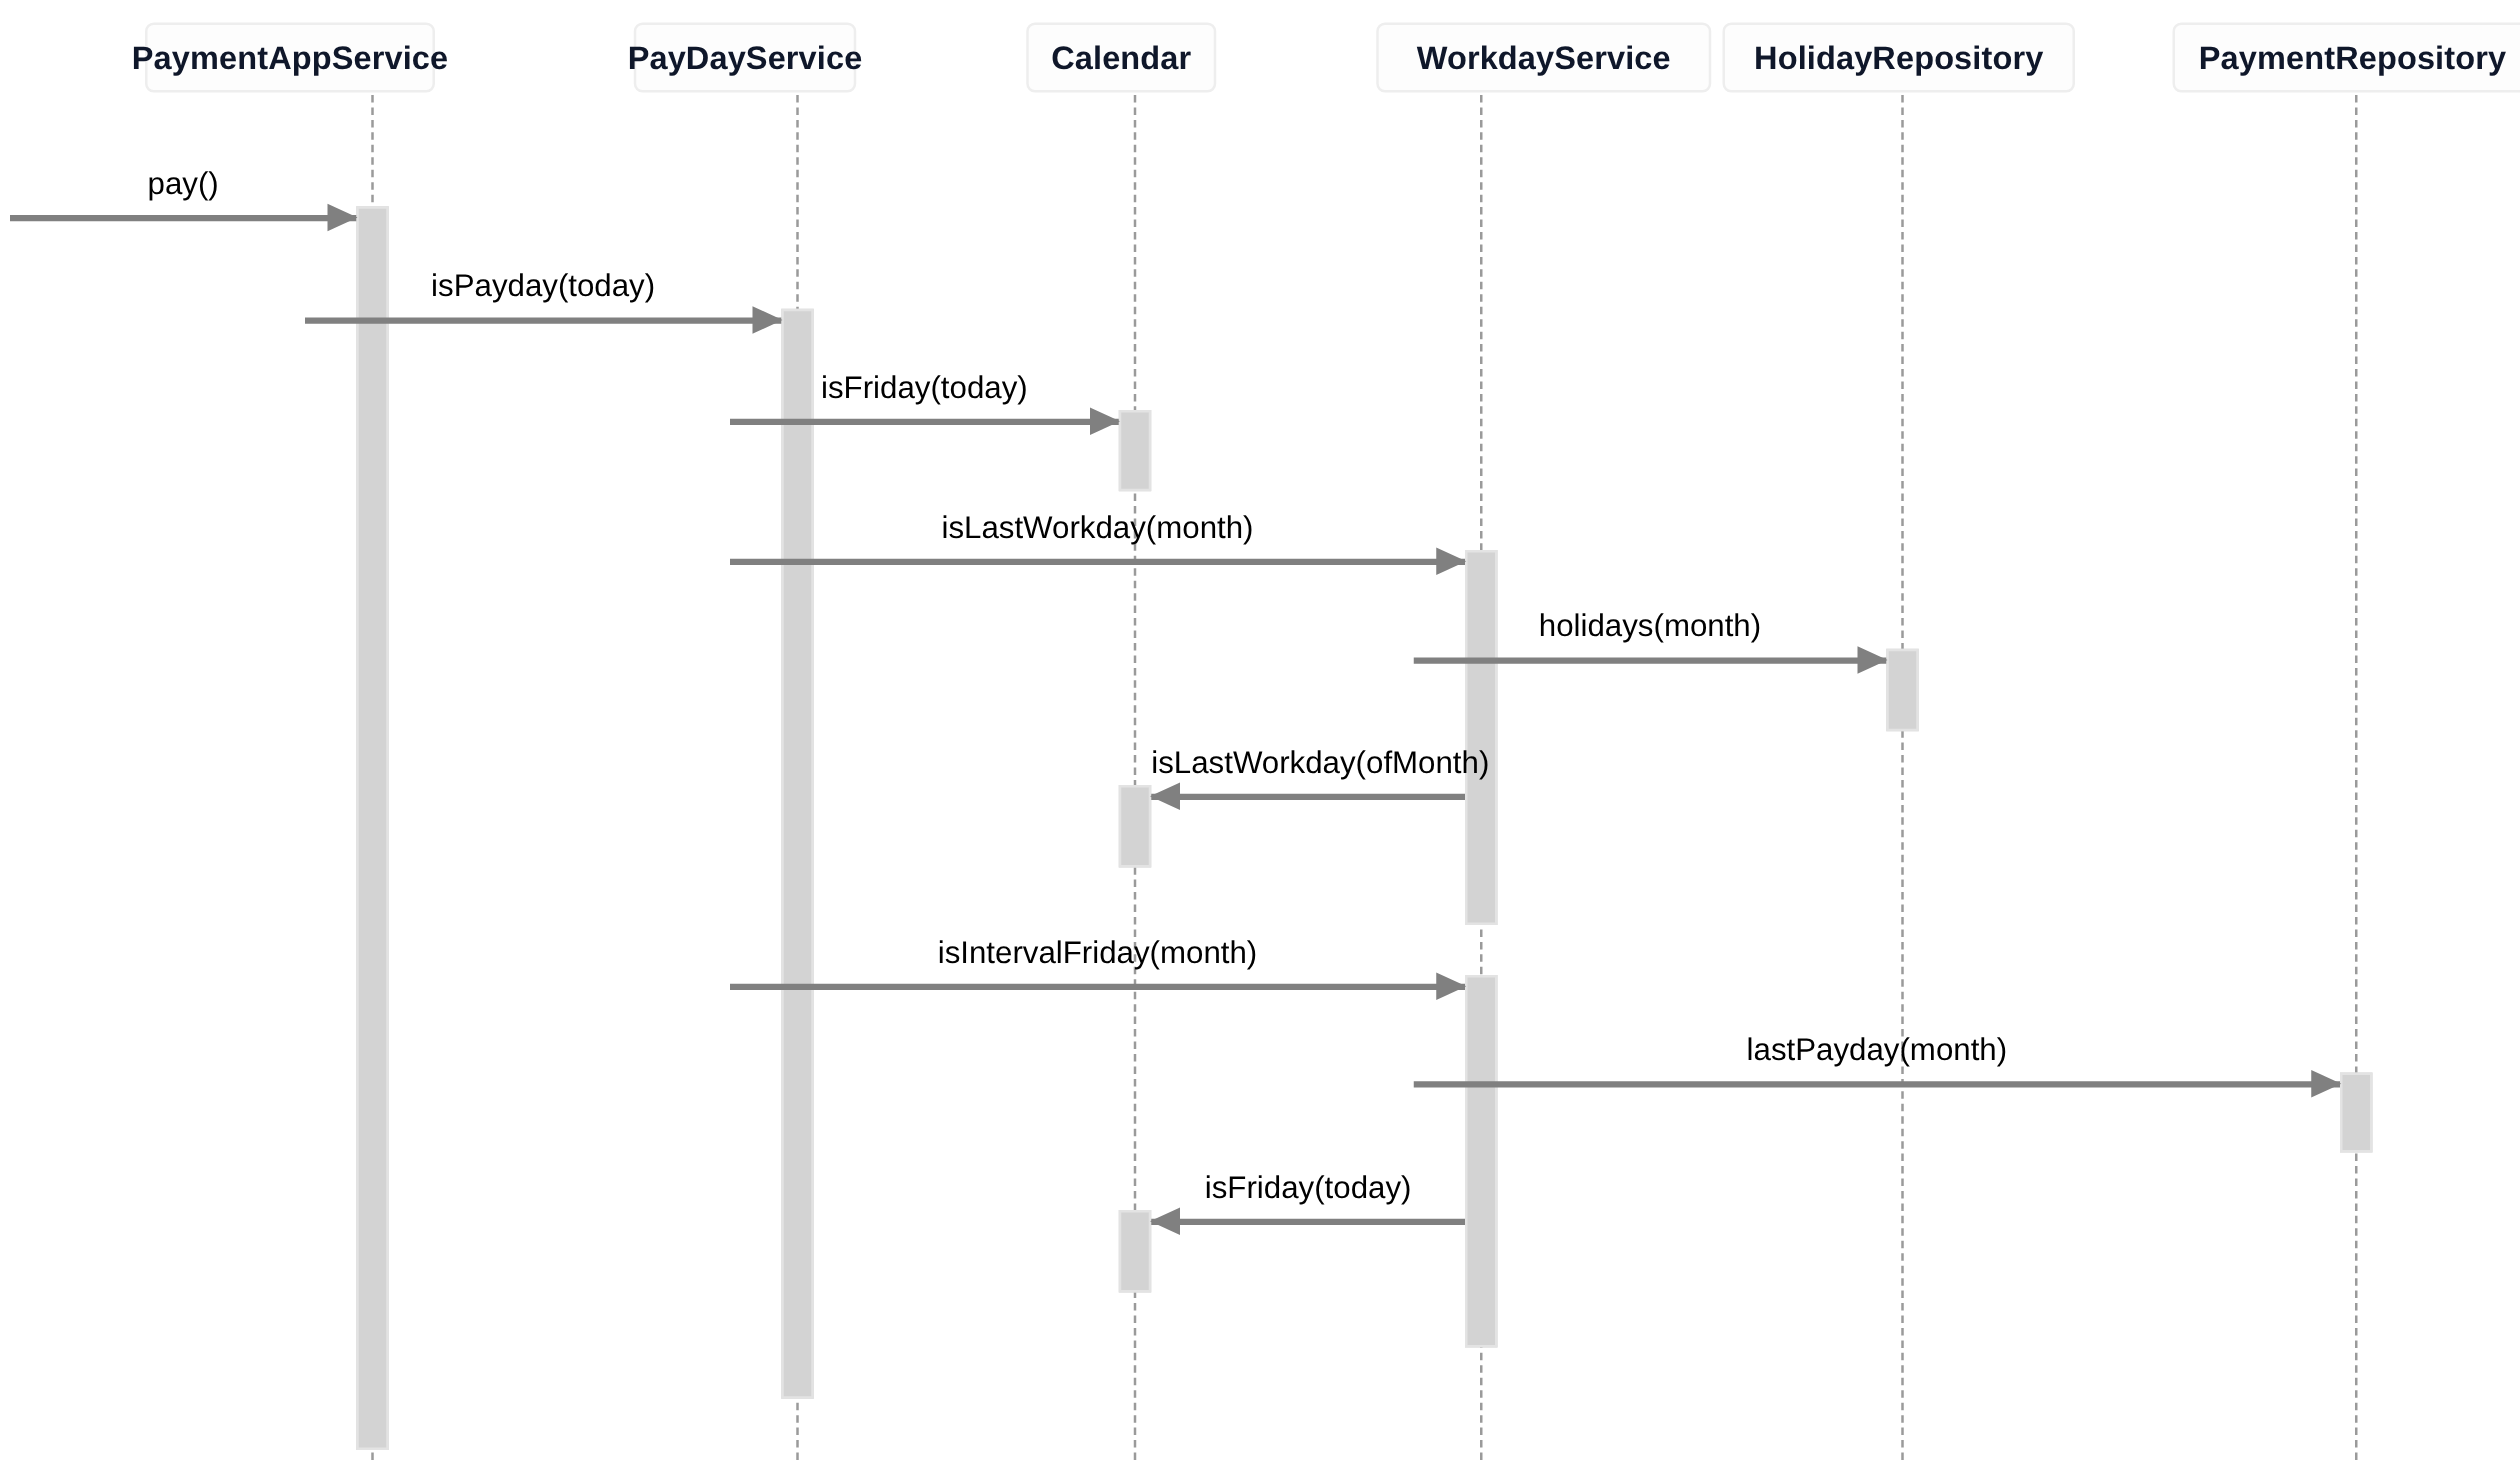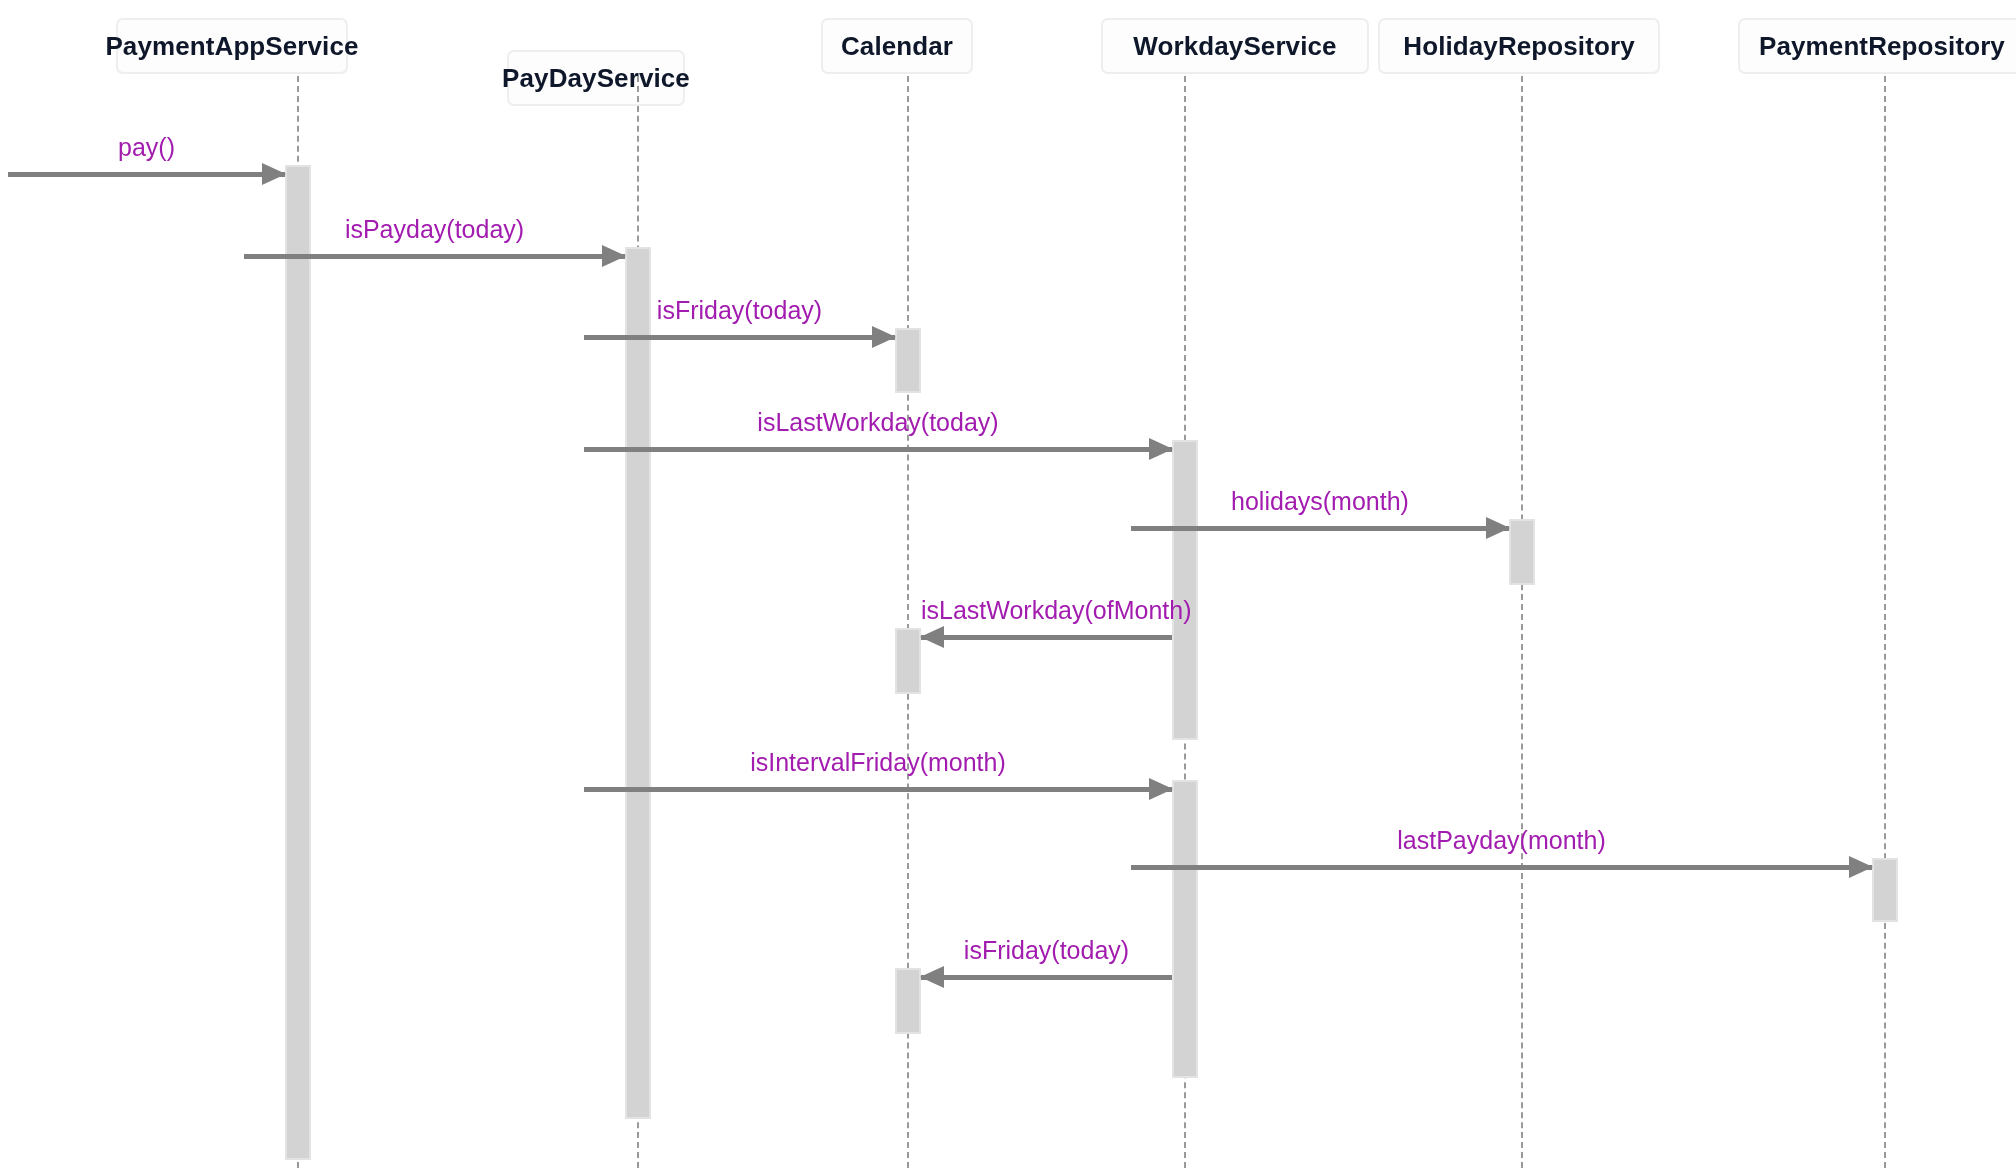--- a/index.html
+++ b/index.html
@@ -58,33 +58,33 @@
     border-left:24px solid #808080;
   }
   .msg.to-left .head{
     left:-1px;
     border-right:24px solid #808080;
   }
   .msg .label{
     position:absolute;
     bottom:10px;
     font-size:25px;
-    color:#a21caf;
+    color:#000000;
     white-space:nowrap;
     font-family:"Liberation Sans",sans-serif;
   }
   .msg .label.center{left:0;right:0;text-align:center;}
 </style>
 </head>
 <body>
 
 <div id="canvas">
     <div class="lifeline-head" style="left: 116px; width: 232px;">PaymentAppService</div>
     <div class="lifeline-line" style="left: 297px; height: 1092px;"></div>
-    <div class="lifeline-head" style="left: 507px; width: 178px; margin-top: 32px;">PayDayService</div>
+    <div class="lifeline-head" style="left: 507px; width: 178px;">PayDayService</div>
     <div class="lifeline-line" style="left: 637px; height: 1092px;"></div>
     <div class="lifeline-head" style="left: 821px; width: 152px;">Calendar</div>
     <div class="lifeline-line" style="left: 907px; height: 1092px;"></div>
     <div class="lifeline-head" style="left: 1101px; width: 268px;">WorkdayService</div>
     <div class="lifeline-line" style="left: 1184px; height: 1092px;"></div>
     <div class="lifeline-head" style="left: 1378px; width: 282px;">HolidayRepository</div>
     <div class="lifeline-line" style="left: 1521px; height: 1092px;"></div>
     <div class="lifeline-head" style="left: 1738px; width: 288px;">PaymentRepository</div>
     <div class="lifeline-line" style="left: 1884px; height: 1092px;"></div>
     <div class="activation" style="left: 285px; top: 165px; height: 995px;"></div>
@@ -107,21 +107,21 @@
       <div class="label center">isPayday(today)</div>
     </div>
     <div class="msg to-right" style="left: 584px; width: 311px; top: 335px;">
       <div class="line"></div>
       <div class="head"></div>
       <div class="label center">isFriday(today)</div>
     </div>
     <div class="msg to-right" style="left: 584px; width: 588px; top: 447px;">
       <div class="line"></div>
       <div class="head"></div>
-      <div class="label center">isLastWorkday(today)</div>
+      <div class="label center">isLastWorkday(month)</div>
     </div>
     <div class="msg to-right" style="left: 1131px; width: 378px; top: 526px;">
       <div class="line"></div>
       <div class="head"></div>
       <div class="label center">holidays(month)</div>
     </div>
     <div class="msg to-left" style="left: 921px; width: 251px; top: 635px;">
       <div class="line"></div>
       <div class="head"></div>
       <div class="label center">isLastWorkday(ofMonth)</div>

